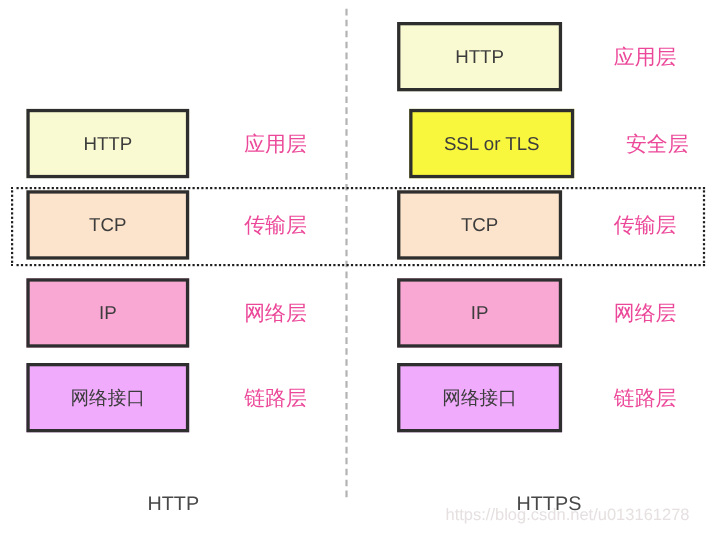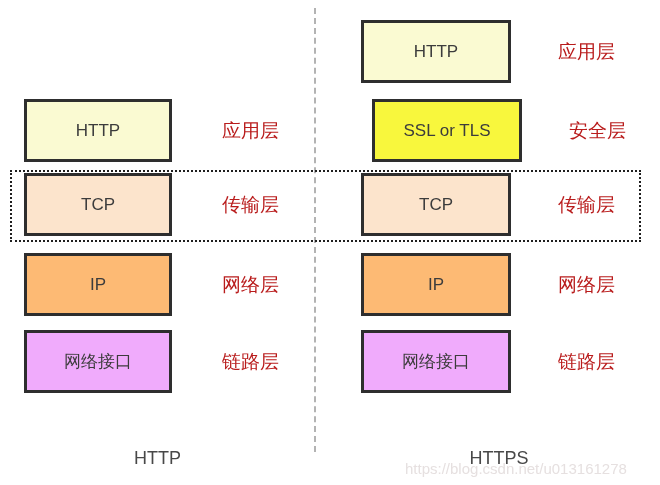--- a/index.html
+++ b/index.html
@@ -50,25 +50,25 @@
     justify-content: center;
     font-size: 17px;
     color: #3c3c3c;
     flex: none;
   }
   .row.left  .box { width: 148px; }
   .row.right .box { width: 150px; }
   .fill-pale    { background: #fafad2; }
   .fill-yellow  { background: #f8f73d; margin-left: 11px; }
   .fill-peach   { background: #fce4cc; }
-  .fill-lorange { background: #fdba74; }
+  .fill-lorange { background: #f9a8d4; }
   .fill-orange  { background: #f0abfc; }
   .layer-label {
     font-size: 19px;
-    color: #b91c1c;
+    color: #ec4899;
     white-space: nowrap;
   }
   .row.left  .layer-label { margin-left: 50px; }
   .row.right .layer-label { margin-left: 47px; }
   .bottom-label {
     position: absolute;
     top: 448px;
     font-size: 18px;
     color: #484848;
     text-align: center;

